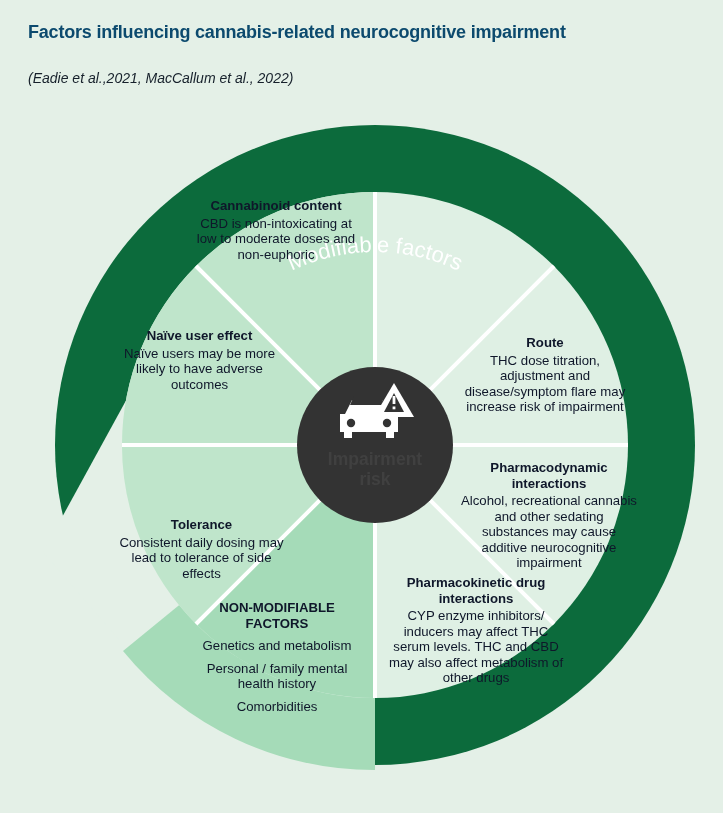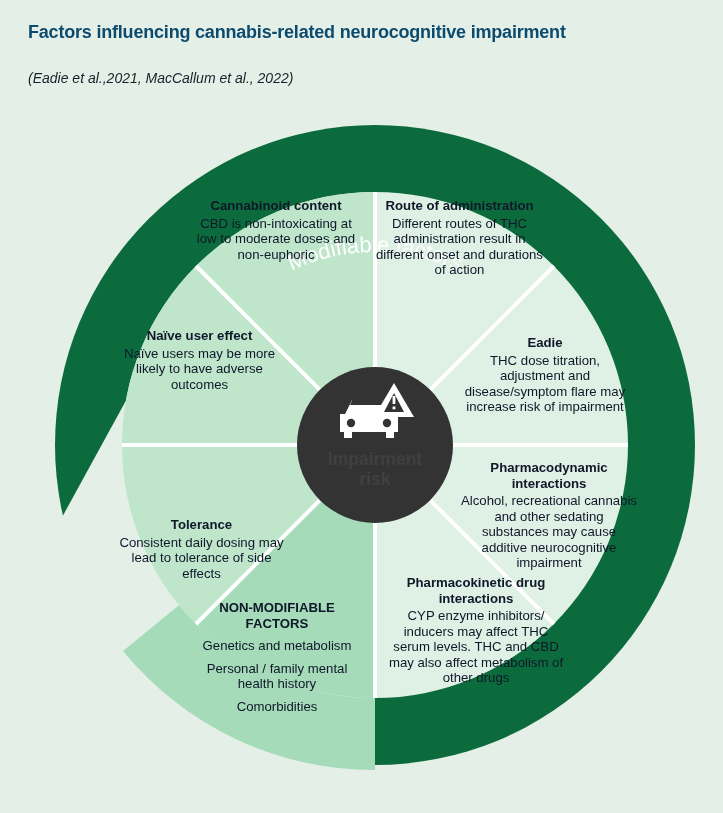--- a/index.html
+++ b/index.html
@@ -137,32 +137,28 @@
   <div class="hub-label" style="left:295px; top:450px;">
     <span>Impairment</span><br>
     <span>risk</span>
   </div>
 
   <div class="seg-text" style="left:191px; top:198px; width:170px;">
     <span class="seg-head">Cannabinoid content</span>
     <span class="seg-body">CBD is non-intoxicating at low to moderate doses and non-euphoric</span>
   </div>
 
-  <div class="seg-text" style="left:372px; top:198px; width:175px;">
-    <span class="seg-head">Route of administration</span>
-    <span class="seg-body">Different routes of THC administration result in different onset and durations of action</span>
-  </div>
 
   <div class="seg-text" style="left:112px; top:328px; width:175px;">
     <span class="seg-head">Naïve user effect</span>
     <span class="seg-body">Naïve users may be more likely to have adverse outcomes</span>
   </div>
 
   <div class="seg-text" style="left:459px; top:335px; width:172px;">
-    <span class="seg-head">Eadie</span>
+    <span class="seg-head">Route</span>
     <span class="seg-body">THC dose titration, adjustment and disease/symptom flare may increase risk of impairment</span>
   </div>
 
   <div class="seg-text" style="left:114px; top:473px; width:175px;margin-top:44px;">
     <span class="seg-head">Tolerance</span>
     <span class="seg-body">Consistent daily dosing may lead to tolerance of side effects</span>
   </div>
 
   <div class="seg-text" style="left:461px; top:460px; width:176px;">
     <span class="seg-head">Pharmacodynamic interactions</span>

